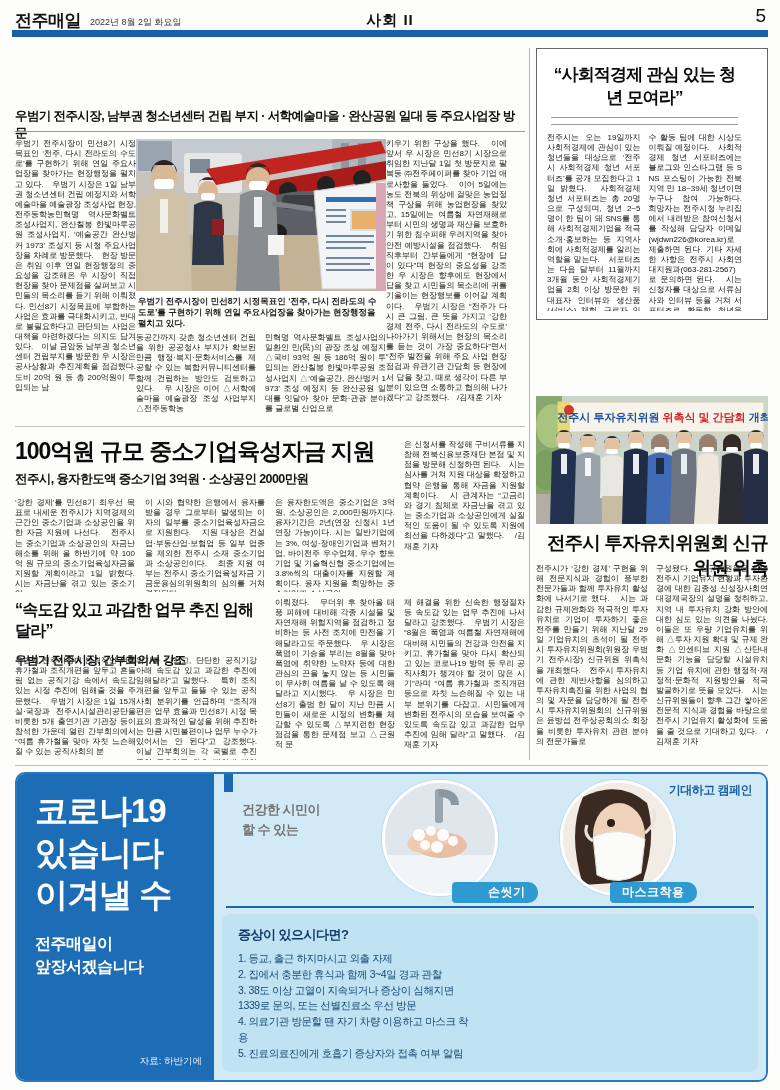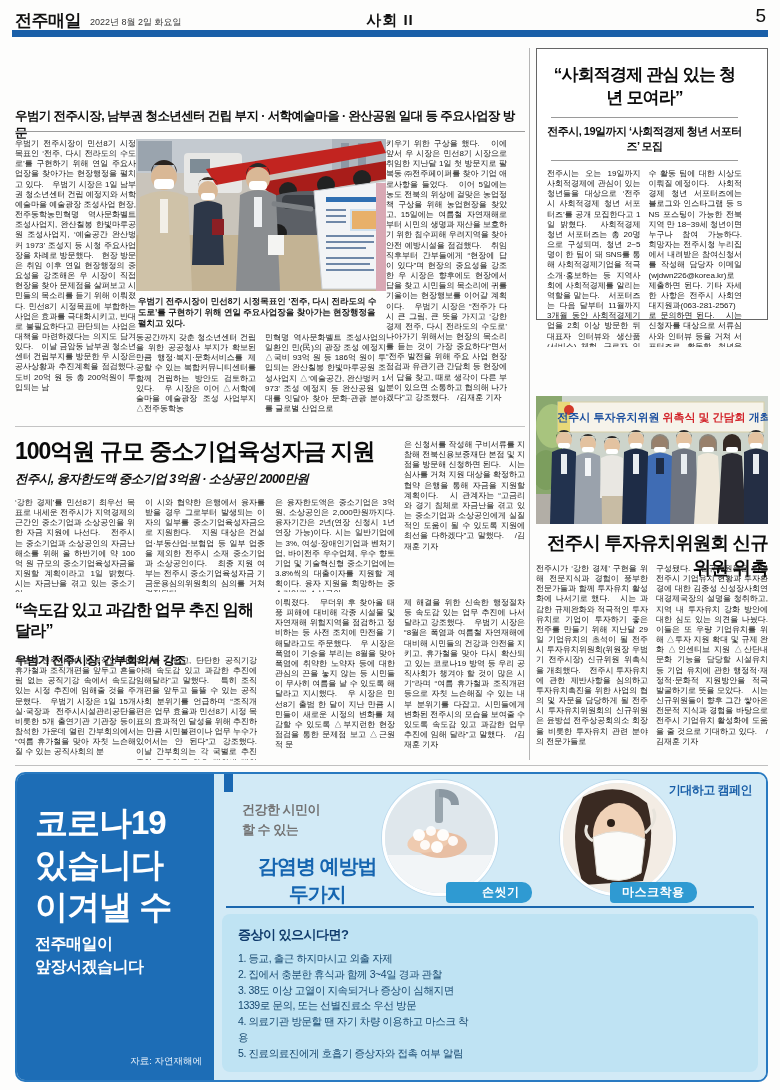--- a/index.html
+++ b/index.html
@@ -26,21 +26,21 @@
   .col { font-size:8px; line-height:1.27; text-align:justify; word-break:break-all; color:#161616; overflow:hidden; }
   .caption { font-size:8.5px; line-height:1.3; font-weight:bold; color:#222; word-break:break-all; }
   .hr-thin { border-top:1px solid #9a9a9a; }
   .vr { width:1px; background:#b5b5b5; }
   .flexrow { display:flex; }
   
   .side-box { border:1px solid #666; background:#fff; }
   
   .campaign { border:2px solid #2879c0; border-radius:10px; overflow:hidden; display:flex; background:#d2eaf6; }
   .camp-left { width:197px; background:#1d6db6; position:relative; color:#fff; flex:none; }
-  .camp-slogan { font-size:33px; font-weight:800; line-height:1.28; letter-spacing:-1px;margin-top:12px; }
+  .camp-slogan { font-size:33px; font-weight:800; line-height:1.28; letter-spacing:-1px; }
   .camp-sub { font-size:16px; font-weight:bold; line-height:1.45; letter-spacing:-0.5px; }
   .camp-src { font-size:9.5px; color:#e8f1fa; }
   .camp-right { flex:1; position:relative; background:#d2eaf6; }
   .camp-label { font-size:12px; font-weight:bold; color:#1a5fa8; letter-spacing:-0.5px; }
   .camp-intro { font-size:13px; color:#737373; font-weight:bold; line-height:1.5; letter-spacing:-0.5px; }
   .camp-title { font-size:20px; font-weight:800; color:#1565b0; letter-spacing:-1px; line-height:1.4; }
   .photo-circle { position:absolute; border-radius:50%; overflow:hidden; border:3px solid #fff; box-shadow:0 0 0 1px #bcd9ec; }
   .tag { position:absolute; background:#2f9ad2; color:#fff; font-size:12px; font-weight:bold; padding:2px 12px; border-radius:4px 10px 10px 4px; letter-spacing:0.5px; }
   .camp-divider { position:absolute; left:12px; right:12px; height:2px; background:#1b67ae; }
   .lists { position:absolute; left:8px; right:8px; bottom:8px; top:140px; background:#bfe3f3; border-radius:8px; display:flex; }
@@ -135,31 +135,30 @@
       </div>
     </div>
     <div class="col" style="width:121px;height:280px;">키우기 위한 구상을 했다.　이에 앞서 우 시장은 민선8기 시장으로 취임한 지난달 1일 첫 방문지로 팔복동 ㈜전주페이퍼를 찾아 기업 애로사항을 들었다.　이어 5일에는 농도 전북의 위상에 걸맞은 농업정책 구상을 위해 농업현장을 찾았고, 15일에는 여름철 자연재해로부터 시민의 생명과 재산을 보호하기 위한 침수피해 우려지역을 찾아 안전 예방시설을 점검했다.　취임 직후부터 간부들에게 “현장에 답이 있다”며 현장의 중요성을 강조한 우 시장은 향후에도 현장에서 답을 찾고 시민들의 목소리에 귀를 기울이는 현장행보를 이어갈 계획이다.　우범기 시장은 “전주가 다시 큰 그림, 큰 뜻을 가지고 ‘강한 경제 전주, 다시 전라도의 수도로’ 나아가기 위해서는 현장의 목소리를 듣는 것이 가장 중요하다”면서 “전주 발전을 위해 주요 사업 현장 점검과 유관기관 간담회 등 현장에서 답을 찾고, 때로 생각이 다른 부분이 있으면 소통하고 협의해 나가겠다”고 강조했다.　/김재훈 기자</div>
   </div>
 
   <div class="abs vr" style="left:529px;top:48px;height:712px;"></div>
 
   <div class="abs side-box" style="left:536px;top:48px;width:232px;height:272px;padding:14px 25px 8px 10px;">
     <div class="headline-box">“사회적경제 관심 있는 청년 모여라”</div>
     <div class="hr-thin" style="margin:8px 4px 6px 4px;"></div>
-    <div class="subhead-sm" style="text-align:center;">전주시, 19일까지 ‘사회적경제 청년 서포터즈’ 모집</div>
     <div class="hr-thin" style="margin:6px 4px 8px 4px;"></div>
     <div class="flexrow" style="gap:8px;">
       <div class="col" style="width:101px;height:178px;">전주시는 오는 19일까지 사회적경제에 관심이 있는 청년들을 대상으로 ‘전주시 사회적경제 청년 서포터즈’를 공개 모집한다고 1일 밝혔다.　사회적경제 청년 서포터즈는 총 20명으로 구성되며, 청년 2~5명이 한 팀이 돼 SNS를 통해 사회적경제기업을 적극 소개·홍보하는 등 지역사회에 사회적경제를 알리는 역할을 맡는다.　서포터즈는 다음 달부터 11월까지 3개월 동안 사회적경제기업을 2회 이상 방문한 뒤 대표자 인터뷰와 생산품(서비스) 체험, 근로자 인터뷰, 사회서비스 활동 등의 참여후기를 SNS에 올리게 된다. 또 사회적경제 박람회와 행복의경제학 국제회의 등 시가 주최하는 사회적경제 관련 행사에도 적극 참</div>
       <div class="col" style="width:101px;height:178px;">수 활동 팀에 대한 시상도 이뤄질 예정이다.　사회적경제 청년 서포터즈에는 블로그와 인스타그램 등 SNS 포스팅이 가능한 전북지역 만 18~39세 청년이면 누구나 참여 가능하다.　희망자는 전주시청 누리집에서 내려받은 참여신청서를 작성해 담당자 이메일(wjdwn226@korea.kr)로 제출하면 된다. 기타 자세한 사항은 전주시 사회연대지원과(063-281-2567)로 문의하면 된다.　시는 신청자를 대상으로 서류심사와 인터뷰 등을 거쳐 서포터즈로 활동할 청년을 선정한 뒤 오는 26일 선발 결과를 통보할 예정이다.　김현도 시 사회연대지원과장은 “청년들의 재능을 활용해 사회적경제기업을 지역사회에 적극 알려나갈 것”이라며 “많은 청년들의 참여를 바란다”고 말했다.　/김재훈 기자</div>
     </div>
   </div>
 
   <div class="abs hr-thin" style="left:15px;top:426px;width:510px;border-color:#c4c4c4;"></div>
   <div class="abs headline-md" style="left:15px;top:436px;width:380px;">100억원 규모 중소기업육성자금 지원</div>
-  <div class="abs subhead" style="left:15px;top:471px;width:380px;font-style:italic;">전주시, 융자한도액 중소기업 3억원 · 소상공인 2000만원</div>
+  <div class="abs subhead" style="left:15px;top:471px;width:380px;">전주시, 융자한도액 중소기업 3억원 · 소상공인 2000만원</div>
   <div class="abs flexrow" style="left:15px;top:498px;width:380px;height:94px;gap:10px;">
     <div class="col" style="width:120px;">‘강한 경제’를 민선8기 최우선 목표로 내세운 전주시가 지역경제의 근간인 중소기업과 소상공인을 위한 자금 지원에 나선다.　전주시는 중소기업과 소상공인의 자금난 해소를 위해 올 하반기에 약 100억 원 규모의 중소기업육성자금을 지원할 계획이라고 1일 밝혔다.　시는 자금난을 겪고 있는 중소기업</div>
     <div class="col" style="width:120px;">이 시와 협약한 은행에서 융자를 받을 경우 그로부터 발생되는 이자의 일부를 중소기업육성자금으로 지원한다.　지원 대상은 건설업·부동산업·보험업 등 일부 업종을 제외한 전주시 소재 중소기업과 소상공인이다.　최종 지원 여부는 전주시 중소기업육성자금 기금운용심의위원회의 심의를 거쳐 결정된다</div>
     <div class="col" style="width:120px;">은 융자한도액은 중소기업은 3억 원, 소상공인은 2,000만원까지다.　융자기간은 2년(연장 신청시 1년 연장 가능)이다. 시는 일반기업에는 3%, 여성·장애인기업과 벤처기업, 바이전주 우수업체, 우수 향토기업 및 기술혁신형 중소기업에는 3.8%씩의 대출이자를 지원할 계획이다. 융자 지원을 희망하는 중소기업과 소상공인</div>
   </div>
   <div class="abs col" style="left:404px;top:440px;width:121px;height:152px;">은 신청서를 작성해 구비서류를 지참해 전북신용보증재단 본점 및 지점을 방문해 신청하면 된다.　시는 심사를 거쳐 지원 대상을 확정하고 협약 은행을 통해 자금을 지원할 계획이다.　시 관계자는 “고금리와 경기 침체로 자금난을 겪고 있는 중소기업과 소상공인에게 실질적인 도움이 될 수 있도록 지원에 최선을 다하겠다”고 말했다.　/김재훈 기자</div>
 
   <svg class="abs" style="left:536px;top:396px;" width="232" height="128" viewBox="0 0 232 128">
     <rect width="232" height="128" fill="#cdd4cb"></rect>
     <rect x="0" y="0" width="26" height="128" fill="#8aa86e"></rect>
@@ -263,32 +262,28 @@
     <div class="camp-left">
       <div class="abs camp-slogan" style="left:18px;top:16px;">
         <div>코로나19</div>
         <div>있습니다</div>
         <div>이겨낼 수</div>
       </div>
       <div class="abs camp-sub" style="left:18px;top:158px;">
         <div>전주매일이</div>
         <div>앞장서겠습니다</div>
       </div>
-      <div class="abs camp-src" style="right:12px;bottom:12px;">자료: 자연재해에</div>
+      <div class="abs camp-src" style="right:12px;bottom:12px;">자료: 하반기에</div>
     </div>
     <div class="camp-right">
       <div class="abs" style="left:10px;top:0;width:9px;height:18px;background:#1a68b2;"></div>
       <div class="abs camp-label" style="right:14px;top:8px;">기대하고 캠페인</div>
       <div class="abs camp-intro" style="left:28px;top:26px;">
         <div>건강한 시민이</div>
         <div>할 수 있는</div>
-      </div>
-      <div class="abs camp-title" style="left:44px;top:78px;text-align:center;">
-        <div>감염병 예방법</div>
-        <div>두가지</div>
       </div>
 
       <div class="photo-circle" style="left:168px;top:6px;width:116px;height:116px;">
         <svg width="110" height="110" viewBox="0 0 110 110">
           <rect width="110" height="110" fill="#dfe7ec"></rect>
           <rect x="0" y="72" width="110" height="38" fill="#f2f5f7"></rect>
           <rect x="50" y="6" width="8" height="34" rx="3" fill="#9aa6ae"></rect>
           <path d="M54 6 q20 0 20 16 l-8 0 q0 -8 -12 -8 z" fill="#8b98a2"></path>
           <ellipse cx="56" cy="62" rx="26" ry="13" fill="#e8bfa4"></ellipse>
           <ellipse cx="44" cy="58" rx="22" ry="11" fill="#efcbb0" transform="rotate(-12 44 58)"></ellipse>
@@ -305,21 +300,21 @@
         <svg width="110" height="110" viewBox="0 0 110 110">
           <rect width="110" height="110" fill="#f3ece4"></rect>
           <path d="M20 14 q36 -18 64 6 q10 34 -4 78 l-60 4 q-16 -52 0 -88" fill="#3a2a22"></path>
           <ellipse cx="56" cy="52" rx="26" ry="32" fill="#f0d2b8"></ellipse>
           <circle cx="48" cy="40" r="4" fill="#2c2018"></circle>
           <path d="M30 54 q26 -12 52 2 l-4 34 q-22 14 -44 2 z" fill="#fbfbf9" stroke="#e0dcd4"></path>
           <path d="M82 50 q14 -12 8 -24" stroke="#e8e4dc" stroke-width="3" fill="none"></path>
           <path d="M30 58 q-10 -6 -6 -16" stroke="#e8e4dc" stroke-width="3" fill="none"></path>
         </svg>
       </div>
-      <div class="tag" style="left:232px;top:108px;padding-left:36px;">손씻기</div>
+      <div class="tag" style="left:238px;top:108px;padding-left:36px;">손씻기</div>
       <div class="tag" style="left:396px;top:108px;">마스크착용</div>
       <div class="camp-divider" style="top:132px;"></div>
 
       <div class="lists">
         <div class="list-col">
           <div class="list-heading">증상이 있으시다면?</div>
           <div class="list-item">1. 등교, 출근 하지마시고 외출 자제</div>
           <div class="list-item">2. 집에서 충분한 휴식과 함께 3~4일 경과 관찰</div>
           <div class="list-item">3. 38도 이상 고열이 지속되거나 증상이 심해지면 1339로 문의, 또는 선별진료소 우선 방문</div>
           <div class="list-item">4. 의료기관 방문할 땐 자기 차량 이용하고 마스크 착용</div>

